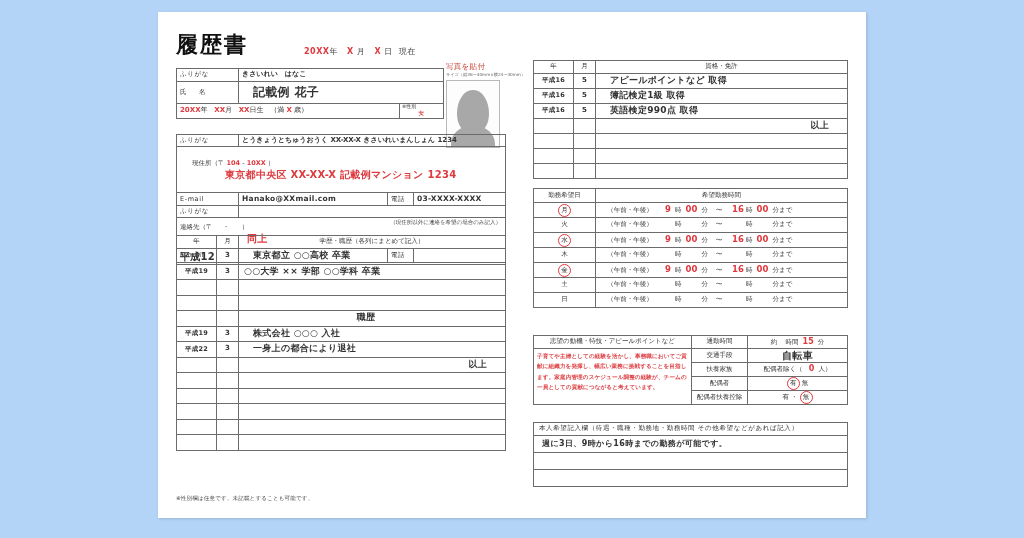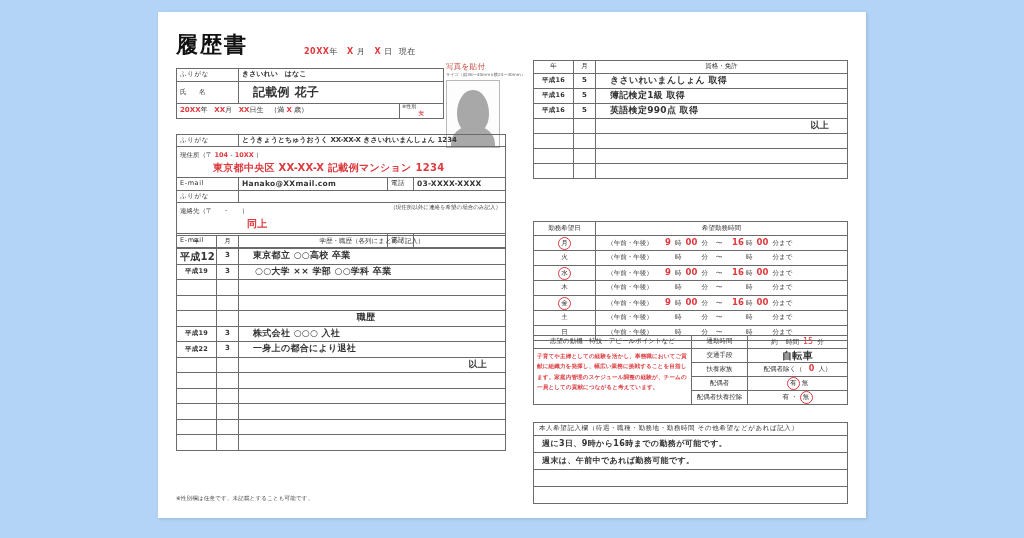--- a/index.html
+++ b/index.html
@@ -125,21 +125,21 @@
   .val-big { font-size: 12px; }
   .val-mid { font-size: 10px; }
   .furi { font-size: 7px; color: #d8555b; font-weight: bold; }
   .note { font-size: 5.5px; color: #444; }
   .ctr { text-align: center; }
 
   
   #rightcol { position: absolute; left: 375px; top: 48px; width: 315px; }
   .sect { position: absolute; left: 0; width: 315px; }
   #tbl-qual  { top: 0px; }
-  #tbl-days  { top: 161px; }
+  #tbl-days  { top: 128px; }
   #tbl-motiv { top: 275px; }
   #tbl-wish  { top: 362px; }
 
   .hdrc { text-align: center; font-size: 6.5px; color: #333; }
   .circled {
     display: inline-block;
     border: 1.2px solid #e0383e;
     border-radius: 50%;
     width: 11px; height: 11px;
     line-height: 11px;
@@ -226,21 +226,21 @@
           <col>
           <col style="width:26px">
           <col style="width:92px">
         </colgroup>
       <tbody>
           <tr style="height:12px">
         <td class="lab">ふりがな</td>
         <td class="furi" colspan="3">とうきょうとちゅうおうく XX-XX-X きさいれいまんしょん 1234</td>
       </tr>
       <tr style="height:31px">
-        <td colspan="4" style="padding:0">
+        <td colspan="4" style="padding:12px">
           <div style="font-size:6.5px;padding:1px 3px 0 3px;color:#333">
             <span>現住所（〒</span>
             <span class="pr" style="font-weight:bold">104</span>
             <span>-</span>
             <span class="pr" style="font-weight:bold">10XX</span>
             <span>）</span>
           </div>
           <div class="hand val-mid" style="padding-left:36px;margin-top:2px">東京都中央区 XX-XX-X 記載例マンション 1234</div>
         </td>
       </tr>
@@ -289,21 +289,21 @@
       </thead>
       <tbody id="hist-body">
           <tr style="height: 15.5px;">
             <td class="ctr hand" style="font-size: 10px;">平成12</td>
             <td class="ctr hand" style="font-size: 7px;">3</td>
             <td class="hand" style="font-size: 9px; text-align: left; padding-left: 14px; padding-right: 3px;">東京都立 ○○高校 卒業</td>
           </tr>
           <tr style="height: 15.5px;">
             <td class="ctr hand" style="font-size: 6.5px;">平成19</td>
             <td class="ctr hand" style="font-size: 7px;">3</td>
-            <td class="hand" style="font-size: 9px; text-align: left; padding-left: 16px; padding-right: 3px;">○○大学 ×× 学部 ○○学科 卒業</td>
+            <td class="hand" style="font-size: 9px; text-align: left; padding-left: 5px; padding-right: 3px;">○○大学 ×× 学部 ○○学科 卒業</td>
           </tr>
           <tr style="height: 15.5px;">
             <td class="ctr hand" style="font-size: 6.5px;"></td>
             <td class="ctr hand" style="font-size: 7px;"></td>
             <td class="hand" style="font-size: 9px; text-align: left; padding-left: 14px; padding-right: 3px;"></td>
           </tr>
           <tr style="height: 15.5px;">
             <td class="ctr hand" style="font-size: 6.5px;"></td>
             <td class="ctr hand" style="font-size: 7px;"></td>
             <td class="hand" style="font-size: 9px; text-align: left; padding-left: 14px; padding-right: 3px;"></td>
@@ -371,21 +371,21 @@
         <tr style="height:13px">
           <td class="hdrc">年</td>
           <td class="hdrc">月</td>
           <td class="hdrc">資格・免許</td>
         </tr>
       </thead>
       <tbody id="qual-body">
           <tr style="height: 15px;">
             <td class="ctr hand" style="font-size: 6.5px;">平成16</td>
             <td class="ctr hand" style="font-size: 7px;">5</td>
-            <td class="hand" style="font-size: 9px; text-align: left; padding-left: 14px; padding-right: 3px;">きさいれいまんしょん 取得</td>
+            <td class="hand" style="font-size: 9px; text-align: left; padding-left: 14px; padding-right: 3px;">アピールポイントなど 取得</td>
           </tr>
           <tr style="height: 15px;">
             <td class="ctr hand" style="font-size: 6.5px;">平成16</td>
             <td class="ctr hand" style="font-size: 7px;">5</td>
             <td class="hand" style="font-size: 9px; text-align: left; padding-left: 14px; padding-right: 3px;">簿記検定1級 取得</td>
           </tr>
           <tr style="height: 15px;">
             <td class="ctr hand" style="font-size: 6.5px;">平成16</td>
             <td class="ctr hand" style="font-size: 7px;">5</td>
             <td class="hand" style="font-size: 9px; text-align: left; padding-left: 14px; padding-right: 3px;">英語検定990点 取得</td>
@@ -462,21 +462,21 @@
           <col style="width:56px">
           <col>
         </colgroup>
       <tbody>
           <tr style="height:13px">
         <td class="hdrc">志望の動機・特技・アピールポイントなど</td>
         <td class="hdrc">通勤時間</td>
         <td class="ctr" style="font-size:6.5px">
           <span>約</span>
           &nbsp;&nbsp;&nbsp;<span>時間</span>
-          &nbsp;<span class="pr" style="font-weight:normal;font-size:8px">15</span>
+          &nbsp;<span class="pr" style="font-weight:bold;font-size:8px">15</span>
           &nbsp;<span>分</span>
         </td>
       </tr>
       <tr style="height:14px">
         <td rowspan="5" style="vertical-align:top;padding:0">
           <div class="motivtext">子育てや主婦としての経験を活かし、事務職においてご貢献に組織力を発揮し、幅広い業務に挑戦することを目指します。家庭内管理のスケジュール調整の経験が、チームの一員としての貢献につながると考えています。</div>
         </td>
         <td class="hdrc">交通手段</td>
         <td class="ctr hand" style="font-size:10px">自転車</td>
       </tr>
@@ -510,23 +510,20 @@
       <thead>
         <tr style="height:13px">
           <td class="lab" style="padding-left:5px">本人希望記入欄（待遇・職種・勤務地・勤務時間 その他希望などがあれば記入）</td>
         </tr>
       </thead>
       <tbody id="wish-body">
           <tr style="height: 17px;">
             <td class="wishline" style="padding-left: 8px;">週に3日、9時から16時までの勤務が可能です。</td>
           </tr>
           <tr style="height: 17px;">
-            <td class="wishline" style="padding-left: 8px;">週末は、午前中であれば勤務可能です。</td>
-          </tr>
-          <tr style="height: 17px;">
             <td class="wishline" style="padding-left: 8px;"></td>
           </tr>
           <tr style="height: 17px;">
             <td class="wishline" style="padding-left: 8px;"></td>
           </tr>
         </tbody>
     </table>
   </div>
 </div>
 

